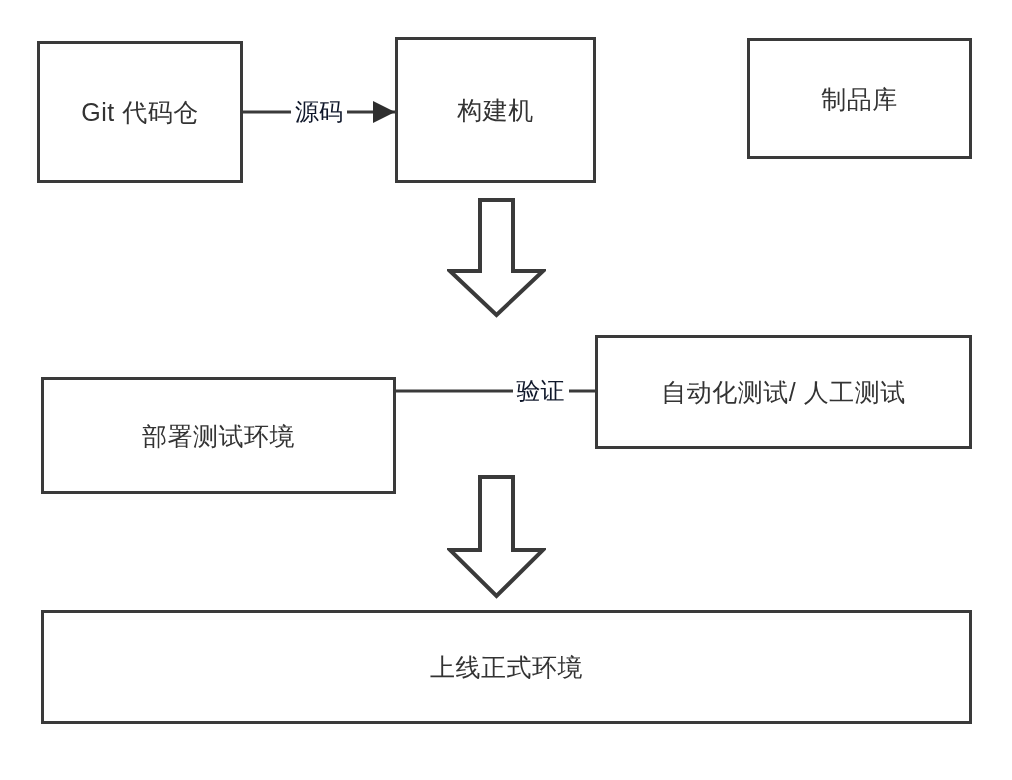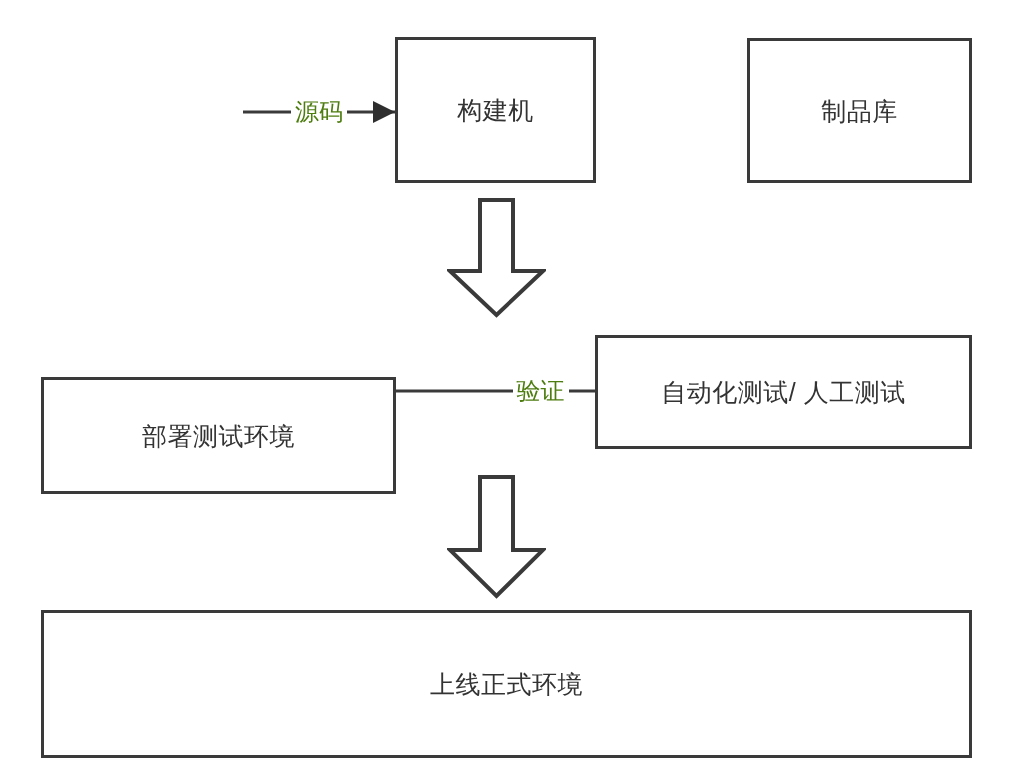--- a/index.html
+++ b/index.html
@@ -45,21 +45,21 @@
     right: 0;
     height: 3px;
     background: #3a3a3a;
     transform: translateY(-50%);
   }
   .conn-label {
     position: relative;
     z-index: 2;
     background: #ffffff;
     padding: 0 4px;
-    color: #4d7c0f;
+    color: #0f172a;
     font-size: 24px;
     white-space: nowrap;
   }
   .conn-head {
     position: absolute;
     top: 50%;
     right: 0;
     width: 0;
     height: 0;
     transform: translateY(-50%);
@@ -74,33 +74,36 @@
     display: block;
     width: 100%;
     height: 100%;
   }
 </style>
 </head>
 <body>
 
 <div id="canvas">
 
+  <div class="node" style="left:37px; top:41px; width:206px; height:142px;">
+    <span class="node-label">Git 代码仓</span>
+  </div>
 
   <div class="connector" style="left:243px; top:94px; width:152px; height:36px;">
     <span class="conn-line"></span>
     <span class="conn-label">源码</span>
     <span class="conn-head"></span>
   </div>
 
   <div class="node" style="left:395px; top:37px; width:201px; height:146px;text-align:center;">
     <span class="node-label">构建机</span>
   </div>
 
 
-  <div class="node" style="left:747px; top:38px; width:225px; height:145px;">
+  <div class="node" style="left:747px; top:38px; width:225px; height:121px;">
     <span class="node-label">制品库</span>
   </div>
 
   <div class="block-arrow" style="left:447px; top:198px; width:99px; height:120px;">
     <svg viewBox="0 0 99 120" preserveAspectRatio="none" aria-hidden="true">
       <polygon points="33,2 66,2 66,73 96,73 49.5,117 3,73 33,73" fill="#ffffff" stroke="#3a3a3a" stroke-width="4" stroke-linejoin="miter"></polygon>
     </svg>
   </div>
 
   <div class="node" style="left:41px; top:333px; width:355px; height:117px;margin-top:44px;">
@@ -116,17 +119,17 @@
   <div class="node" style="left:595px; top:335px; width:377px; height:114px;">
     <span class="node-label">自动化测试/ 人工测试</span>
   </div>
 
   <div class="block-arrow" style="left:447px; top:475px; width:99px; height:124px;">
     <svg viewBox="0 0 99 124" preserveAspectRatio="none" aria-hidden="true">
       <polygon points="33,2 66,2 66,75 96,75 49.5,121 3,75 33,75" fill="#ffffff" stroke="#3a3a3a" stroke-width="4" stroke-linejoin="miter"></polygon>
     </svg>
   </div>
 
-  <div class="node" style="left:41px; top:610px; width:931px; height:148px;">
+  <div class="node" style="left:41px; top:610px; width:931px; height:114px;">
     <span class="node-label">上线正式环境</span>
   </div>
 
 </div>
 
 </body></html>

